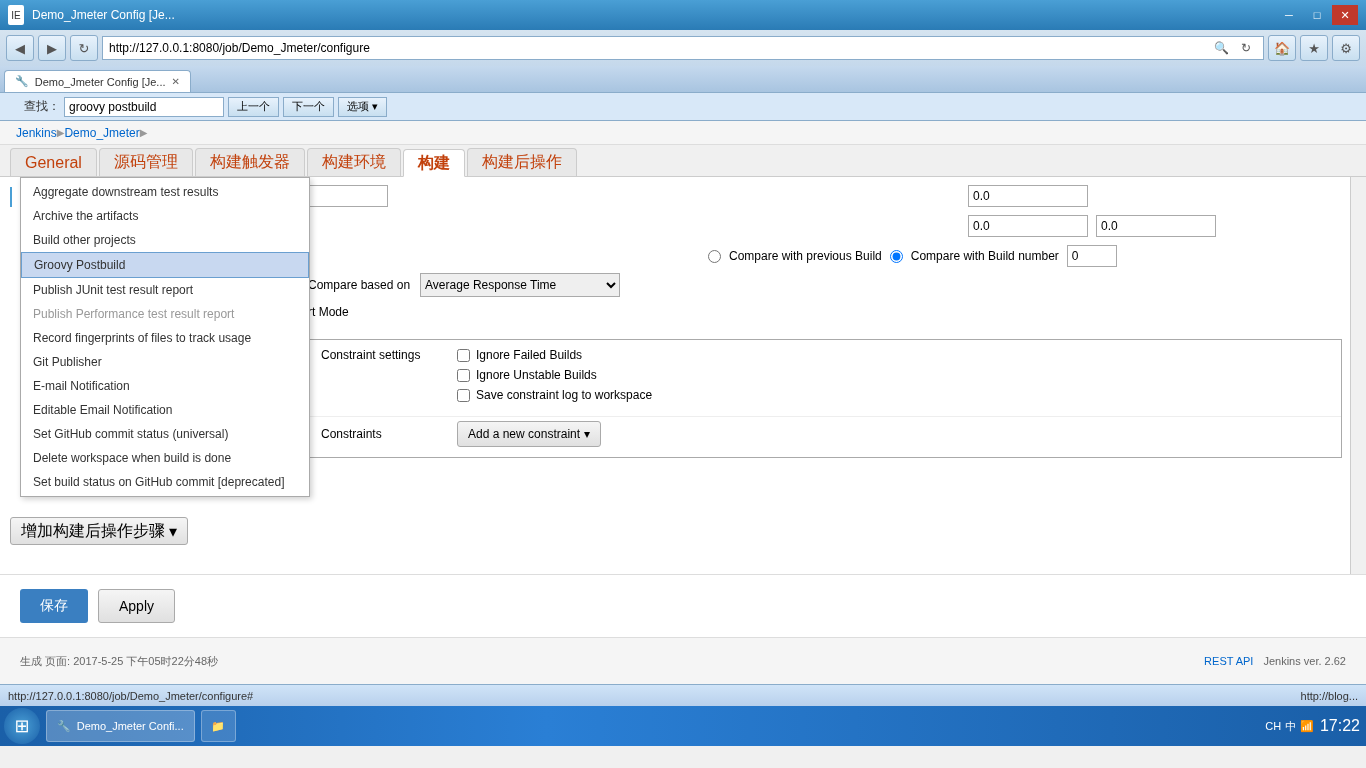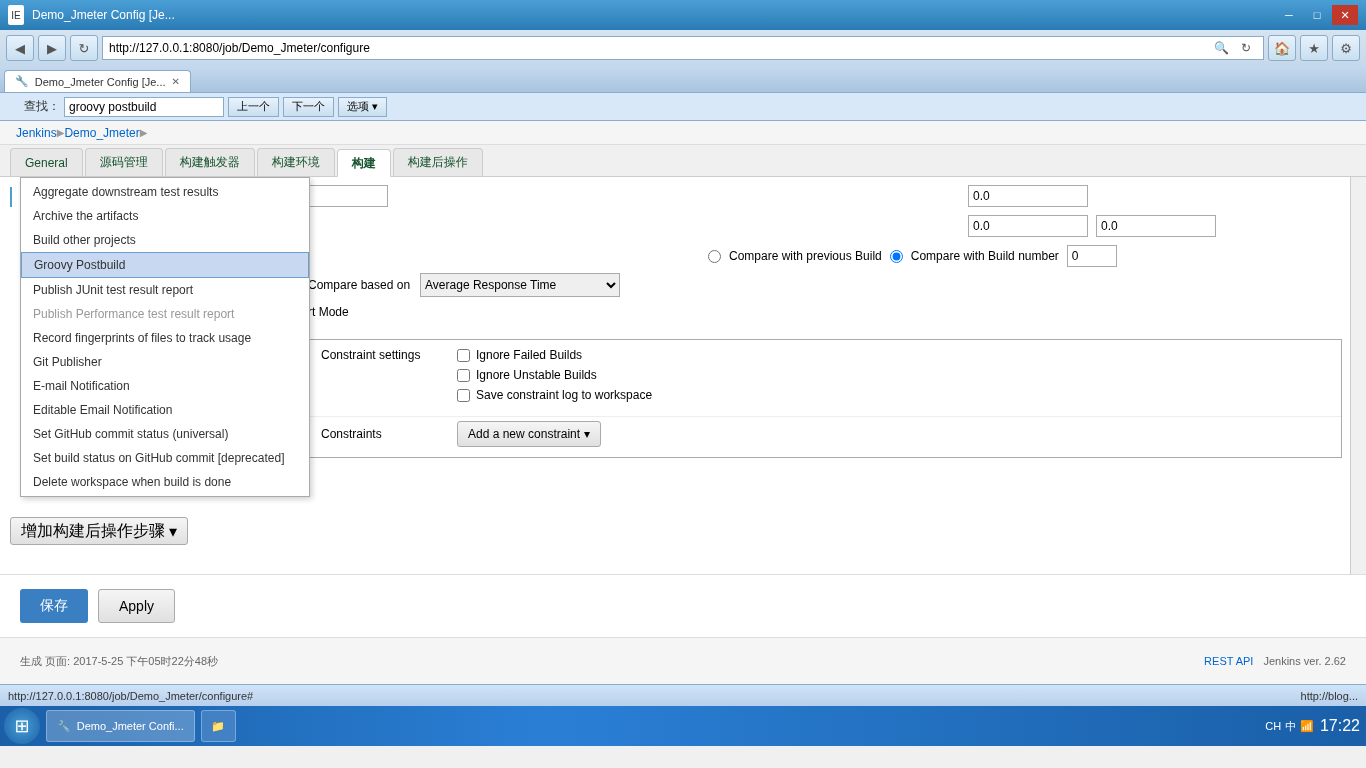--- a/index.html
+++ b/index.html
@@ -135,23 +135,23 @@
       padding: 0 10px;
     }
     .j-tab {
       height: 28px;
       padding: 0 14px;
       border: 1px solid #ccc;
       border-bottom: none;
       border-radius: 4px 4px 0 0;
       background: #e8e8e8;
       cursor: pointer;
-      font-size: 12px;
+      font-size: 16px;
       display: flex; align-items: center;
-      color: #14532d;
+      color: #c2410c;
       margin-right: 2px;
     }
     .j-tab.active {
       background: white;
       border-bottom: 1px solid white;
       margin-bottom: -1px;
       font-weight: bold;
     }
 
     
@@ -426,22 +426,22 @@
         <div class="dropdown-item">Archive the artifacts</div>
         <div class="dropdown-item">Build other projects</div>
         <div class="dropdown-item selected">Groovy Postbuild</div>
         <div class="dropdown-item">Publish JUnit test result report</div>
         <div class="dropdown-item disabled">Publish Performance test result report</div>
         <div class="dropdown-item">Record fingerprints of files to track usage</div>
         <div class="dropdown-item">Git Publisher</div>
         <div class="dropdown-item">E-mail Notification</div>
         <div class="dropdown-item">Editable Email Notification</div>
         <div class="dropdown-item">Set GitHub commit status (universal)</div>
+        <div class="dropdown-item">Delete workspace when build is done</div>
         <div class="dropdown-item">Set build status on GitHub commit [deprecated]</div>
-        <div class="dropdown-item">Delete workspace when build is done</div>
       </div>
 
       <div style="margin-top: 310px;">
         <button class="post-build-btn">
           <span>增加构建后操作步骤</span>
           <span>▾</span>
         </button>
       </div>
     </div>
 

